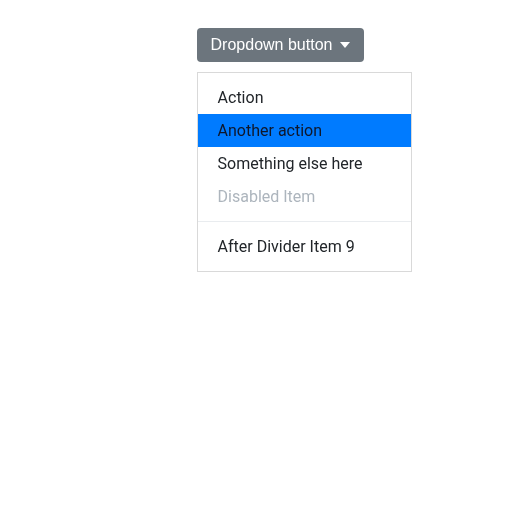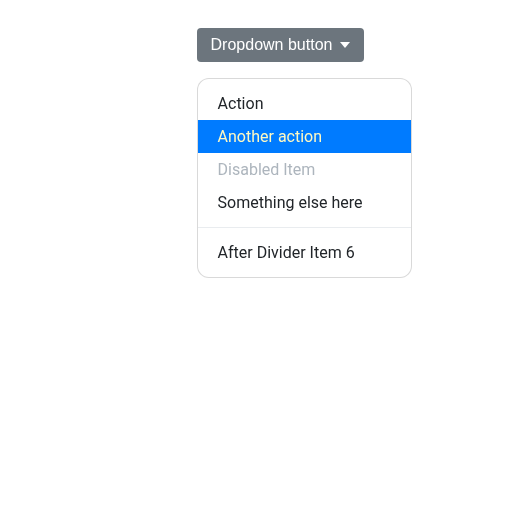--- a/index.html
+++ b/index.html
@@ -36,44 +36,44 @@
       gap: 8px;
     }
     .caret {
       display: inline-block;
     }
     .caret svg {
       display: block;
     }
     .dropdown-menu {
       position: absolute;
-      top: 50px;
+      top: 44px;
       left: 0;
       min-width: 215px;
       background: #fff;
       border: 1px solid rgba(0,0,0,0.15);
-      border-radius: 12px;
+      border-radius: 0;
       padding: 8px 0;
       box-shadow: none;
     }
     .dropdown-item {
       display: block;
       width: 100%;
       padding: 7px 20px;
       font-size: 16px;
       color: #212529;
       text-align: left;
       background: transparent;
       border: 0;
       cursor: pointer;
       white-space: nowrap;
     }
     .dropdown-item.active {
       background: #007bff;
-      color: #fef9c3;
+      color: #0f172a;
     }
     .dropdown-item.disabled {
       color: #adb5bd;
       cursor: default;
     }
     .dropdown-divider {
       height: 0;
       margin: 8px 0;
       overflow: hidden;
       border-top: 1px solid #e9ecef;
@@ -93,27 +93,27 @@
       </span>
     </button>
 
     <div class="dropdown-menu">
       <div class="dropdown-item">
         <span>Action</span>
       </div>
       <div class="dropdown-item active">
         <span>Another action</span>
       </div>
+      <div class="dropdown-item">
+        <span>Something else here</span>
+      </div>
       <div class="dropdown-item disabled">
         <span>Disabled Item</span>
-      </div>
-      <div class="dropdown-item">
-        <span>Something else here</span>
       </div>
 
       <div class="dropdown-divider"></div>
 
       <div class="dropdown-item">
-        <span>After Divider Item 6</span>
+        <span>After Divider Item 9</span>
       </div>
     </div>
   </div>
 </div>
 
 </body></html>

